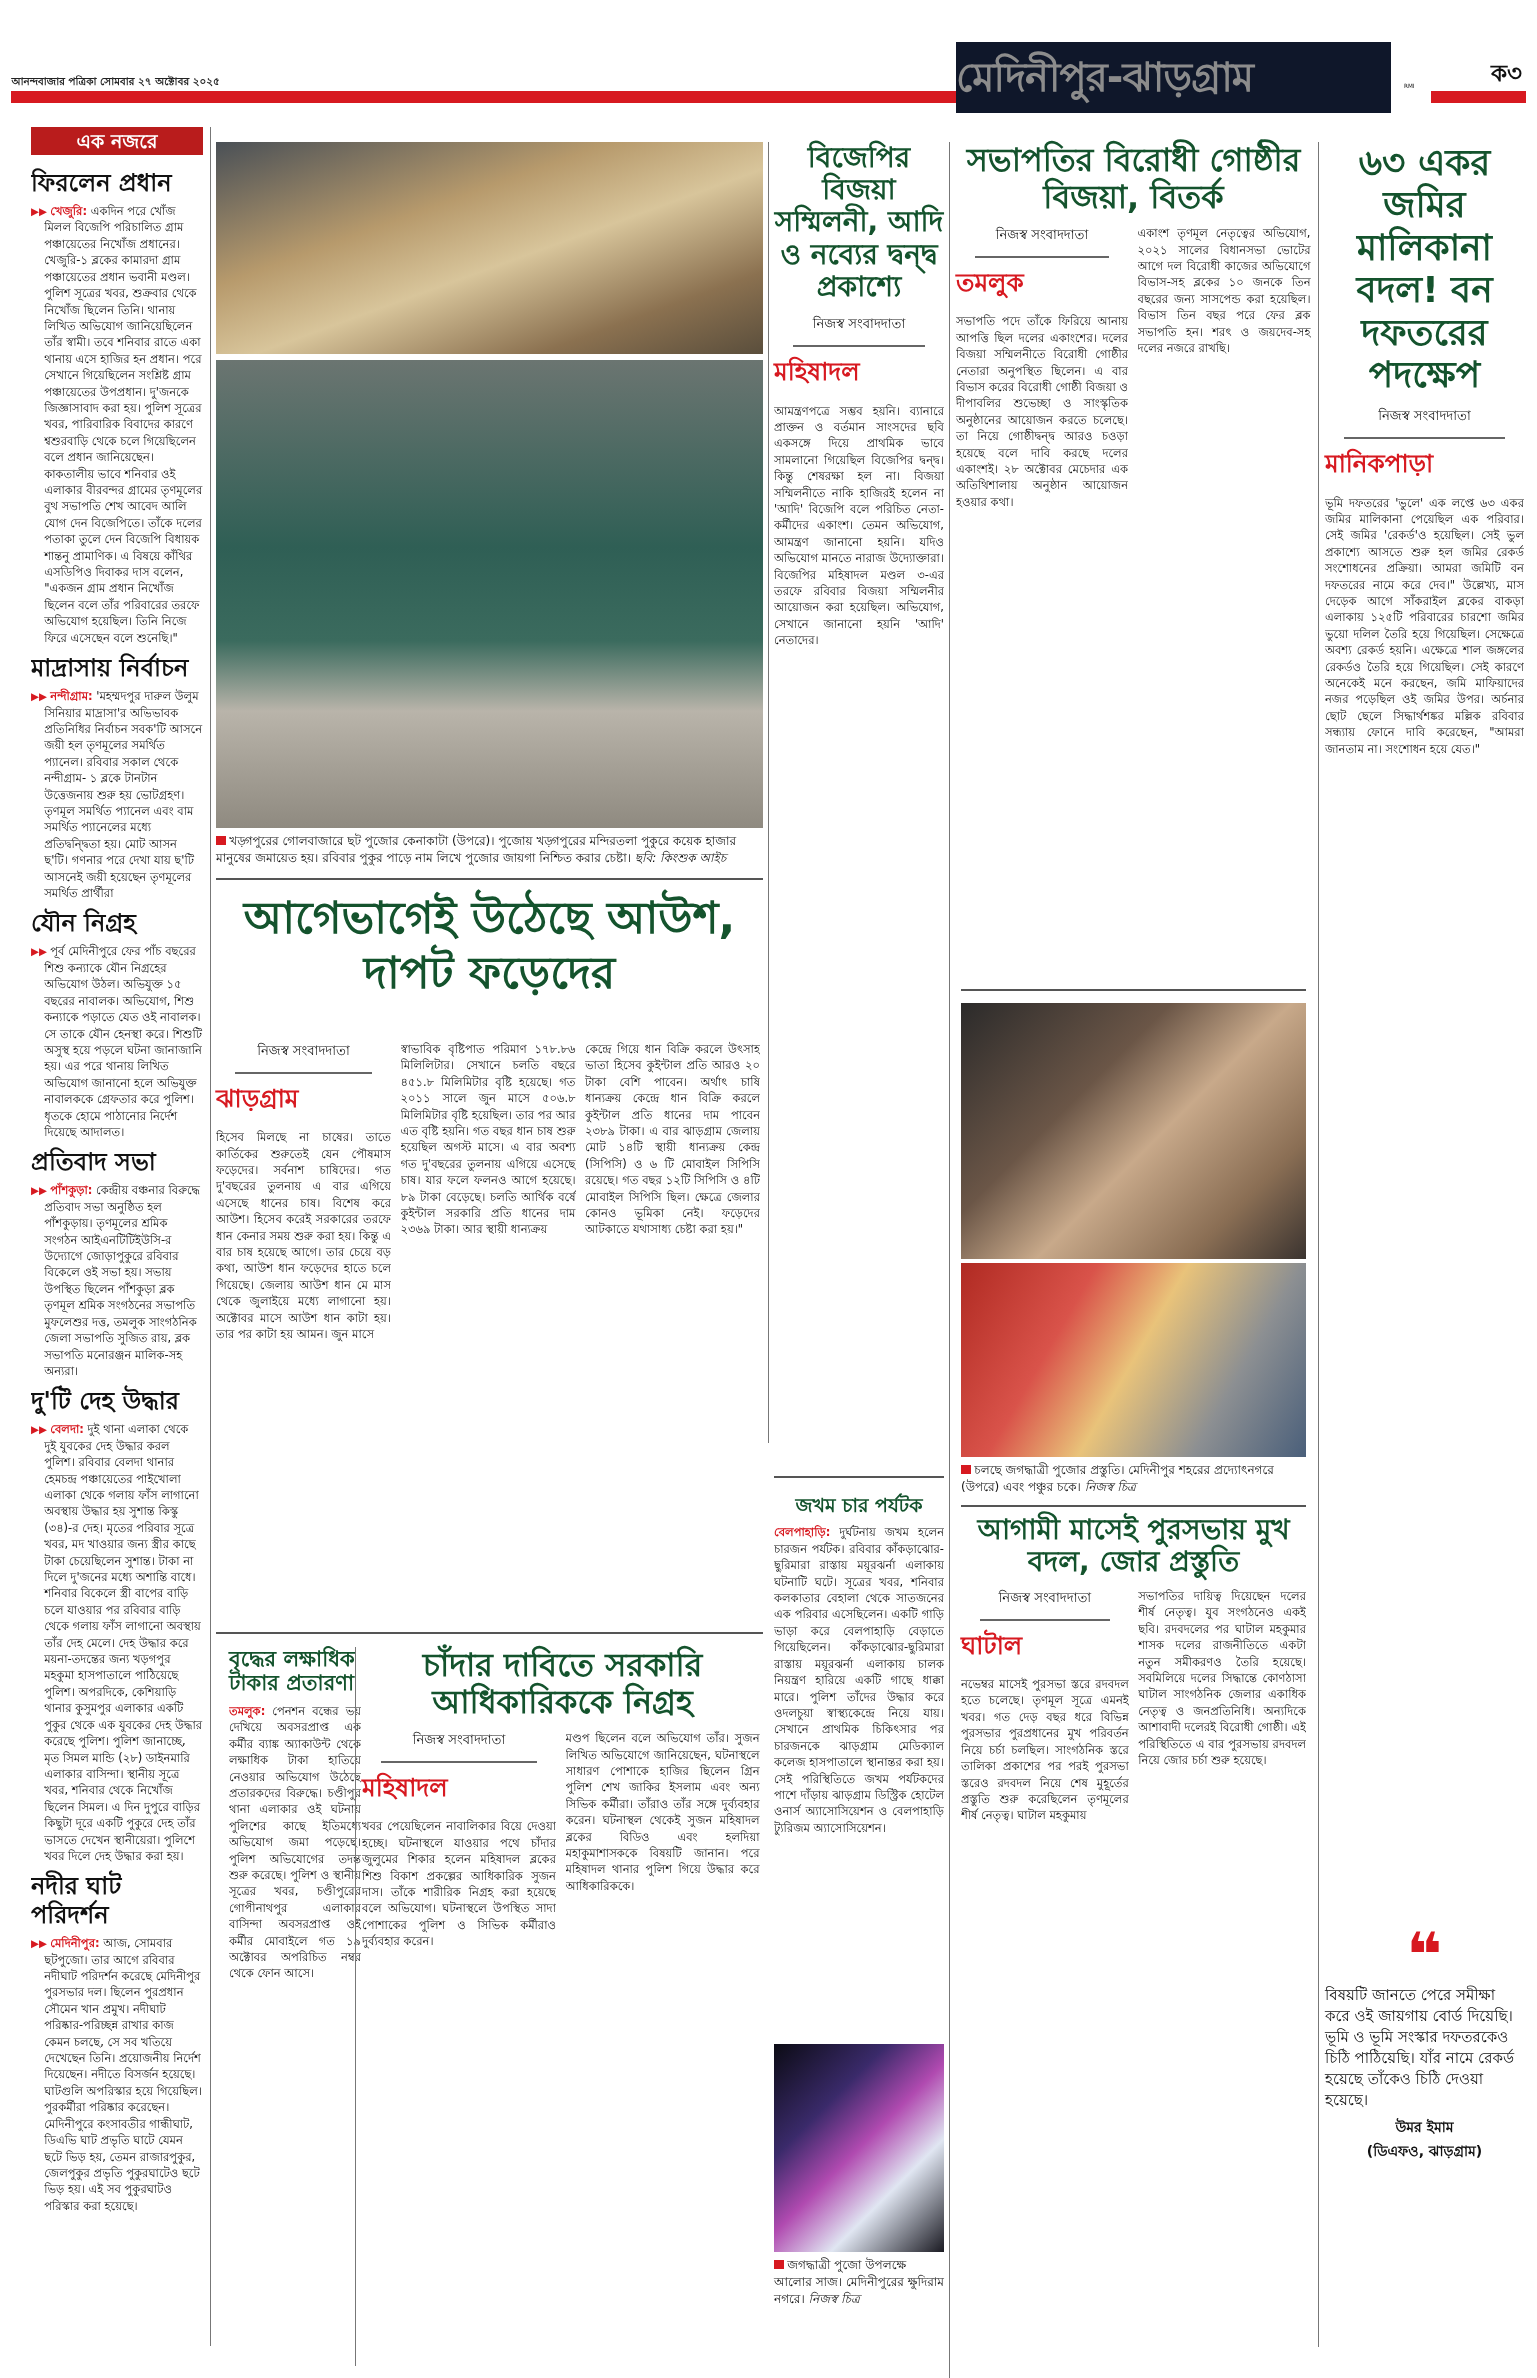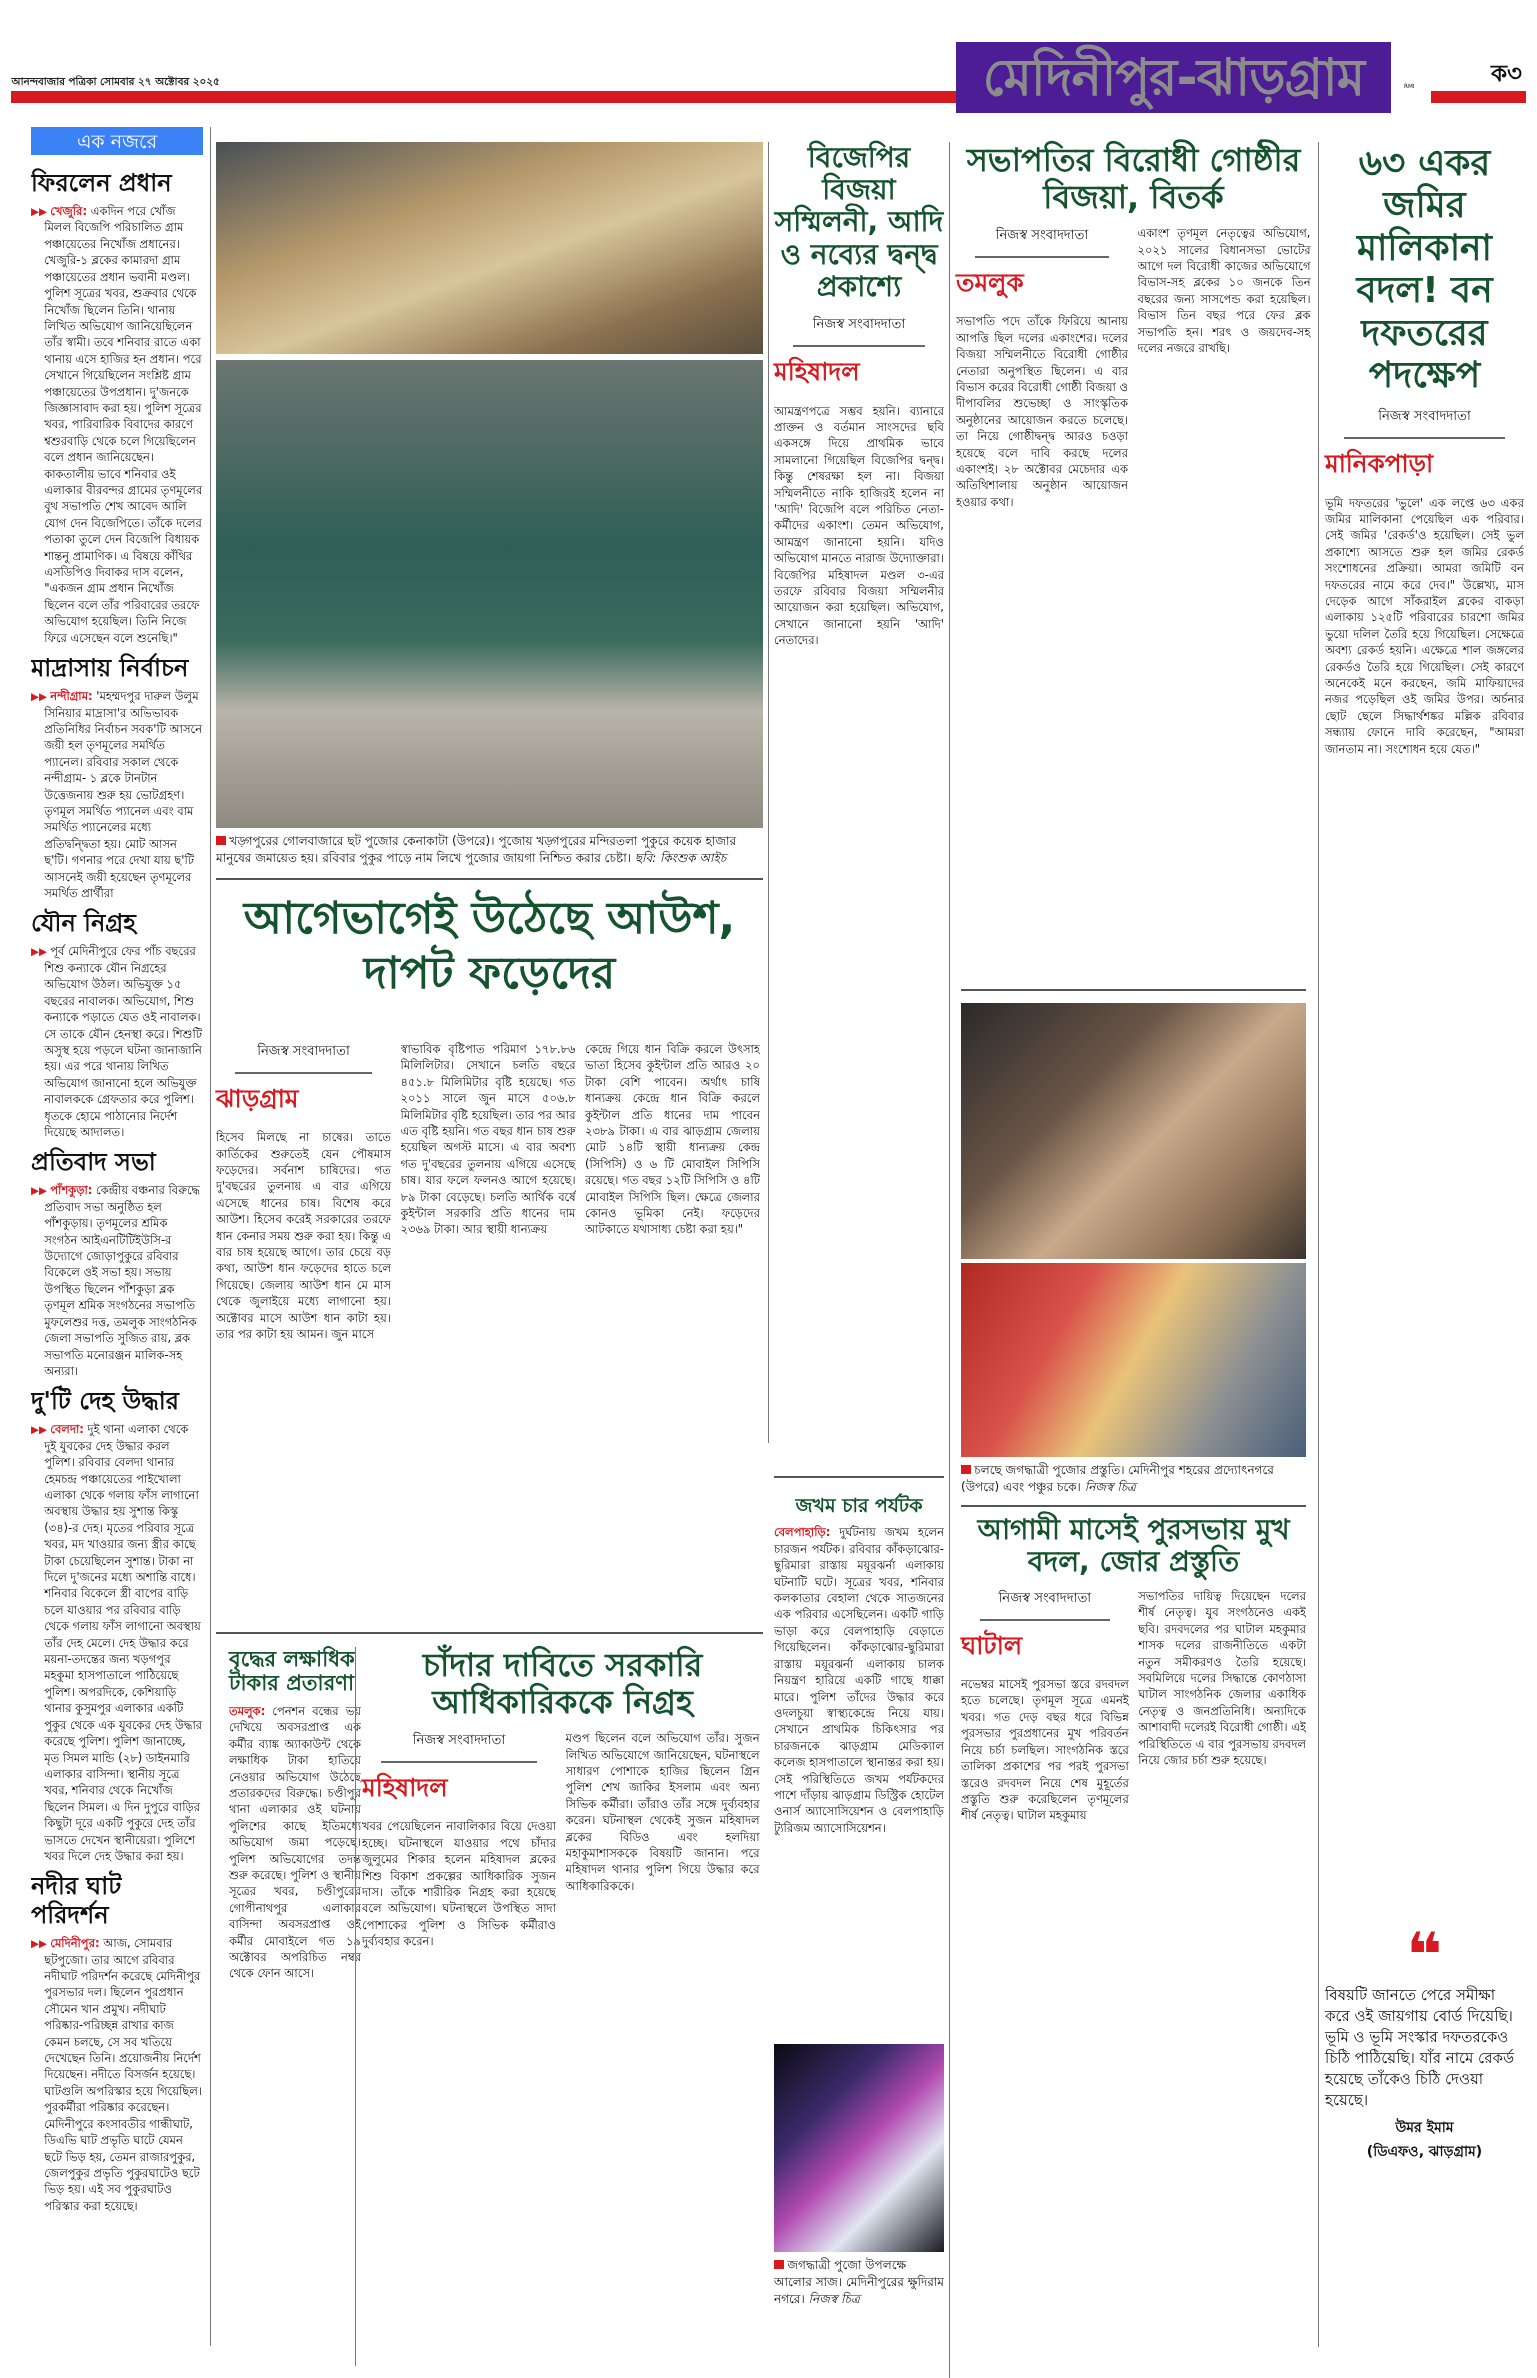--- a/index.html
+++ b/index.html
@@ -1,25 +1,25 @@
 <!DOCTYPE html>
 <html style="font-size:15px"><head>
 <meta charset="utf-8">
 <style>
 *{box-sizing:border-box;margin:0;padding:0}
 body{width:1538px;height:2378px;background:#fff;font-family:"DejaVu Sans",sans-serif;color:#111;position:relative;overflow:hidden}
 .abs{position:absolute}
 .masthead-left{left:11.4px;top:74px;font-size:10.4px;font-weight:bold;color:#222}
 .redbar{top:91px;height:12.3px;background:#d71920}
-.section-title{left:956px;top:42px;height:71px;width:435px;font-size:51px;font-weight:bold;color:#8c8c8c;line-height:71px;text-align:center;background:#4c1d95;letter-spacing:-0.9px}
+.section-title{left:956px;top:42px;height:71px;width:435px;font-size:40px;font-weight:bold;color:#8c8c8c;line-height:71px;background:#0f172a;letter-spacing:-0.9px}
 .page-no{left:1491px;top:55px;font-size:23px;font-weight:bold}
 .rmi{left:1404px;top:83px;font-size:5.7px}
 .vline{width:0.9px;background:#777}
 .hline{height:1.9px;background:#555}
-.sidebar-head{left:31px;top:127px;width:172px;height:28px;background:#3b82f6;color:#fff;font-size:19px;font-weight:normal;text-align:center;line-height:28px}
+.sidebar-head{left:31px;top:127px;width:172px;height:28px;background:#b91c1c;color:#fff;font-size:19px;font-weight:bold;text-align:center;line-height:28px}
 .brief-title{font-size:24px;font-weight:bold;line-height:1.2;margin:7.6px 0 5.7px}
 .brief-body{font-size:11.5px;line-height:16.4px;padding-left:13.2px;text-indent:-13.2px}
 .arrow{color:#d71920;font-size:10.4px}
 .loc{color:#d71920;font-weight:bold}
 .body{font-size:11.5px;line-height:16.4px;text-align:justify}
 .byline{text-align:center;font-size:13.2px;padding-bottom:9px;border-bottom:2.8px double #666;margin:0 19px}
 .dateline{text-align:left;color:#d71920;font-size:24.6px;font-weight:bold;margin:5.7px 0 9.5px}
 .headline{font-weight:bold;text-align:center;line-height:1.15;color:#14532d}
 .photo{background:linear-gradient(135deg,#6d6d68,#b8ad93 30%,#776a55 60%,#3f3a33)}
 .caption{font-size:12px;line-height:17px}

